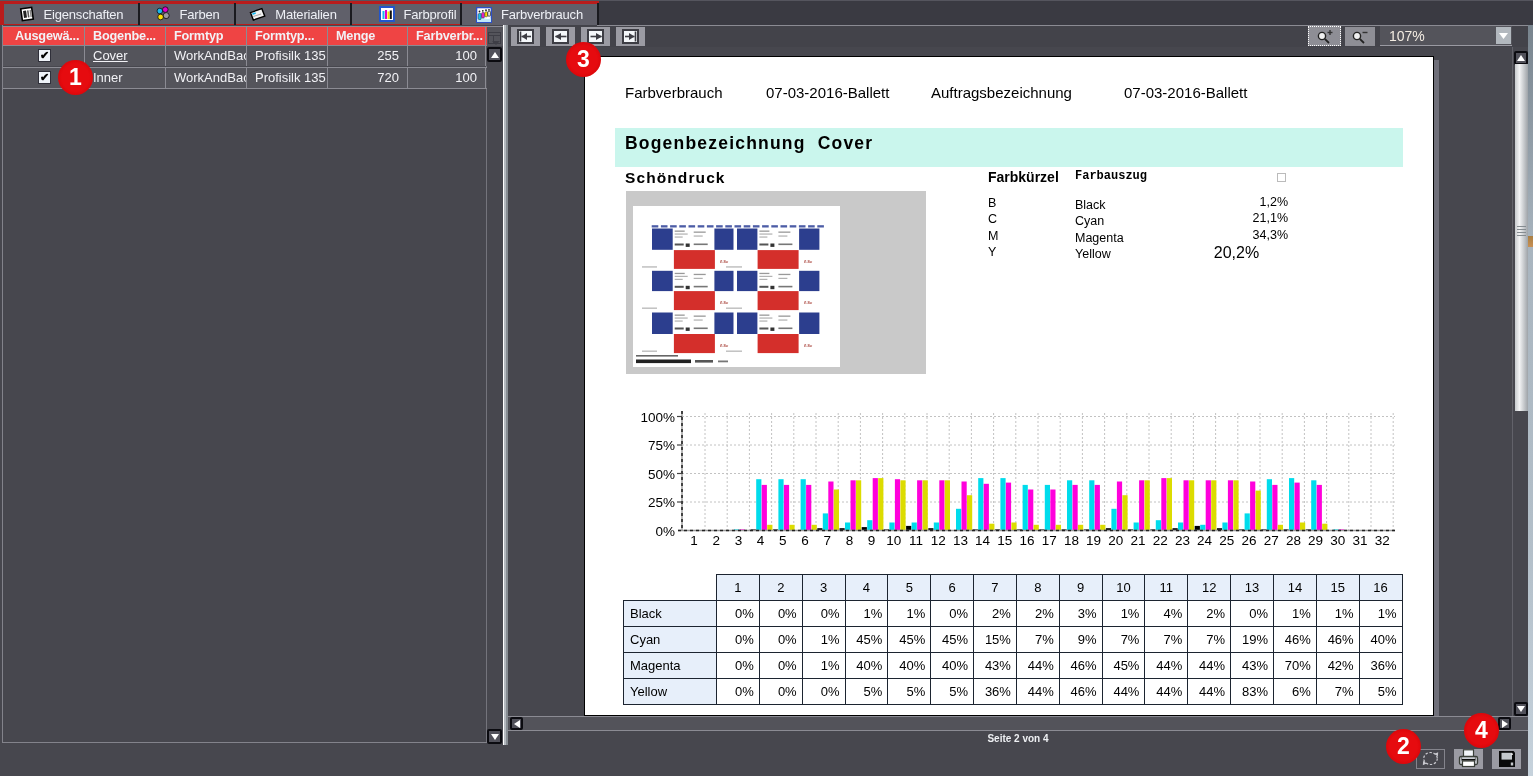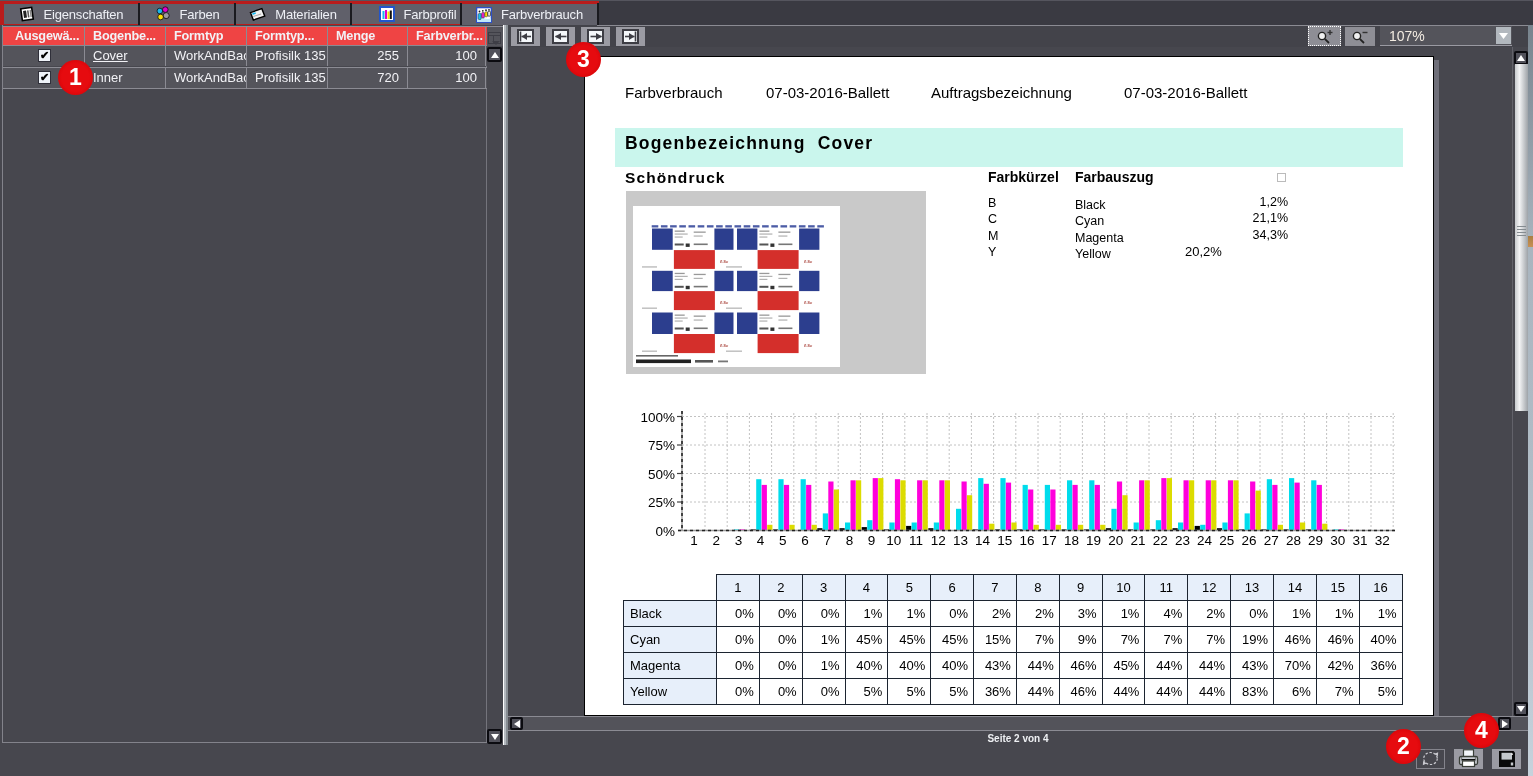--- a/index.html
+++ b/index.html
@@ -354,35 +354,35 @@
 <rect x="9" y="144.6" width="15" height="1.1" fill="#aaa"></rect>
 <rect x="93" y="144.6" width="16" height="1.1" fill="#aaa"></rect>
 <rect x="3" y="149" width="42" height="1.6" fill="#666"></rect>
 <rect x="3" y="153.5" width="55" height="3.6" fill="#222"></rect>
 <rect x="62" y="154" width="18" height="2.6" fill="#555"></rect>
 <rect x="85" y="154.5" width="10" height="1.8" fill="#777"></rect>
 </svg>
 </div>
 
   <div class="doc" style="left:403px;top:112px;font-size:14px;font-weight:bold;">Farbkürzel</div>
-  <div class="doc" style="left:490px;top:112px;font-size:14px;font-weight:bold;">Farbauszug</div>
+  <div class="doc" style="left:490px;top:112px;font-size:12px;font-weight:bold;font-family:Liberation Mono, monospace;">Farbauszug</div>
   <div class="doc" style="left:692px;top:116px;width:9px;height:9px;border:1px solid #bbb;"></div>
 
   <div class="doc" style="left:403px;top:139px;font-size:12.5px;">B</div>
   <div class="doc" style="left:403px;top:155px;font-size:12.5px;">C</div>
   <div class="doc" style="left:403px;top:172px;font-size:12.5px;">M</div>
   <div class="doc" style="left:403px;top:188px;font-size:12.5px;">Y</div>
   <div class="doc" style="left:490px;top:141px;font-size:12.5px;">Black</div>
   <div class="doc" style="left:490px;top:157px;font-size:12.5px;">Cyan</div>
   <div class="doc" style="left:490px;top:174px;font-size:12.5px;">Magenta</div>
   <div class="doc" style="left:490px;top:190px;font-size:12.5px;">Yellow</div>
   <div class="doc" style="left:600px;top:138px;width:103px;text-align:right;font-size:12.5px;">1,2%</div>
   <div class="doc" style="left:600px;top:154px;width:103px;text-align:right;font-size:12.5px;">21,1%</div>
   <div class="doc" style="left:600px;top:171px;width:103px;text-align:right;font-size:12.5px;">34,3%</div>
-  <div class="doc" style="left:600px;top:187px;width:103px;text-align:left;font-size:13px;">20,2%</div>
+  <div class="doc" style="left:600px;top:187px;width:103px;text-align:center;font-size:16px;">20,2%</div>
 
   <svg class="doc" style="left:30px;top:348px;" width="795" height="146">
 <line x1="67" y1="11.5" x2="780" y2="11.5" stroke="#c2c2c2" stroke-width="1" stroke-dasharray="2,2"></line>
 <line x1="67" y1="40" x2="780" y2="40" stroke="#c2c2c2" stroke-width="1" stroke-dasharray="2,2"></line>
 <line x1="67" y1="68.5" x2="780" y2="68.5" stroke="#c2c2c2" stroke-width="1" stroke-dasharray="2,2"></line>
 <line x1="67" y1="97" x2="780" y2="97" stroke="#c2c2c2" stroke-width="1" stroke-dasharray="2,2"></line>
 <line x1="90.0" y1="8" x2="90.0" y2="125.5" stroke="#c2c2c2" stroke-width="1" stroke-dasharray="2,2"></line>
 <line x1="112.2" y1="8" x2="112.2" y2="125.5" stroke="#c2c2c2" stroke-width="1" stroke-dasharray="2,2"></line>
 <line x1="134.4" y1="8" x2="134.4" y2="125.5" stroke="#c2c2c2" stroke-width="1" stroke-dasharray="2,2"></line>
 <line x1="156.6" y1="8" x2="156.6" y2="125.5" stroke="#c2c2c2" stroke-width="1" stroke-dasharray="2,2"></line>

